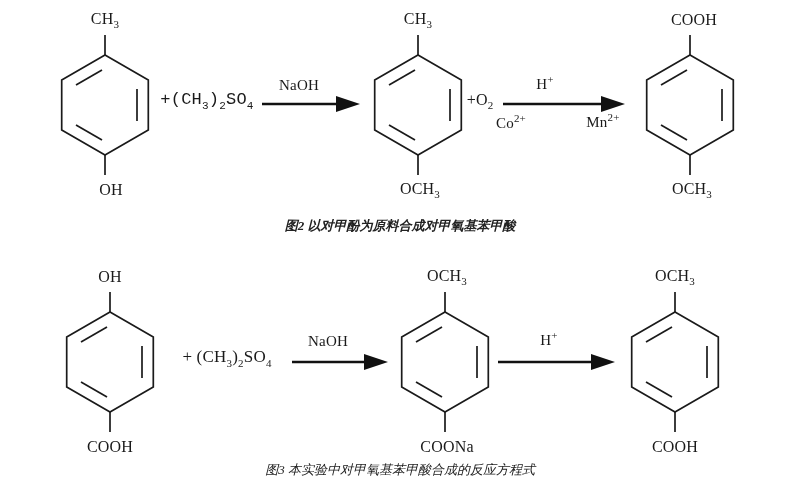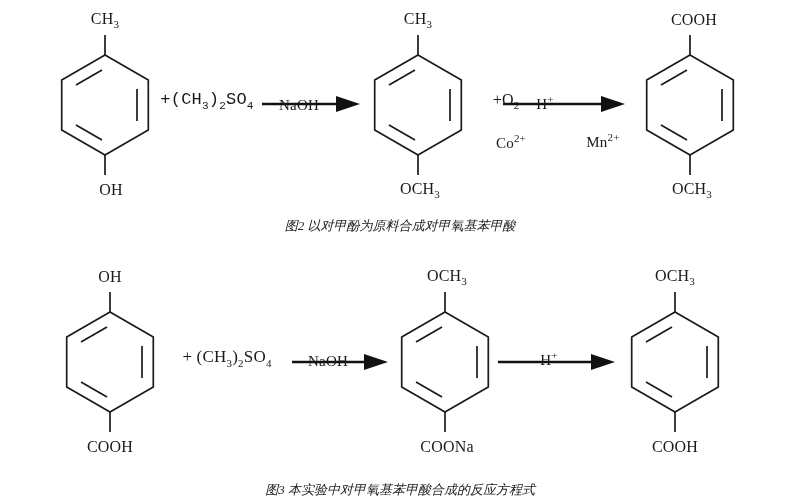--- a/index.html
+++ b/index.html
@@ -7,21 +7,21 @@
     position:relative; width:800px; height:500px; background:#ffffff;
     font-family:"Liberation Serif", serif; overflow:hidden;
   }
   .layer { position:absolute; left:0; top:0; }
   .chem {
     position:absolute; transform:translate(-50%,-50%);
     font-size:16px; color:#1a1a1a; white-space:nowrap; letter-spacing:.2px;
   }
   .chem sub, .chem sup { font-size:11px; }
   .reagent { font-size:17px; }
-  .condition { font-size:15px;margin-top:20px; }
+  .condition { font-size:15px; }
   .caption {
     position:absolute; transform:translate(-50%,-50%);
     font-size:13px; font-style:italic; color:#222222; white-space:nowrap;
   }
 </style>
 </head>
 <body>
 
 <div class="canvas">
 
@@ -77,40 +77,40 @@
 
     <div class="chem condition" style="left:299px; top:85px;">NaOH</div>
 
     <div class="chem" style="left:418px; top:20px;">
       <span>CH</span><sub>3</sub>
     </div>
     <div class="chem" style="left:420px; top:190px;">
       <span>OCH</span><sub>3</sub>
     </div>
 
-    <div class="chem" style="left:480px; top:101px;margin-left:26px;">
+    <div class="chem" style="left:480px; top:101px;">
       <span>+O</span><sub>2</sub>
     </div>
 
     <div class="chem condition" style="left:545px; top:83px;">
       <span>H</span><sup>+</sup>
     </div>
     <div class="chem condition" style="left:511px; top:122px;">
       <span>Co</span><sup>2+</sup>
     </div>
     <div class="chem condition" style="left:603px; top:121px;">
       <span>Mn</span><sup>2+</sup>
     </div>
 
     <div class="chem" style="left:694px; top:20px;">COOH</div>
     <div class="chem" style="left:692px; top:190px;">
       <span>OCH</span><sub>3</sub>
     </div>
 
-    <div class="caption" style="left:400px; top:226px;">图2 以对甲酚为原料合成对甲氧基苯甲酸</div>
+    <div class="caption" style="left:400px; top:226px;font-weight:bold;">图2 以对甲酚为原料合成对甲氧基苯甲酸</div>
   </div>
 
   <div>
 
     <div class="chem" style="left:110px; top:277px;">OH</div>
     <div class="chem" style="left:110px; top:447px;">COOH</div>
 
     <div class="chem reagent" style="left:227px; top:358px;text-align:right;">
       <span>+ (CH</span><sub>3</sub><span>)</span><sub>2</sub><span>SO</span><sub>4</sub>
     </div>
@@ -124,16 +124,16 @@
 
     <div class="chem condition" style="left:549px; top:339px;">
       <span>H</span><sup>+</sup>
     </div>
 
     <div class="chem" style="left:675px; top:277px;">
       <span>OCH</span><sub>3</sub>
     </div>
     <div class="chem" style="left:675px; top:447px;">COOH</div>
 
-    <div class="caption" style="left:400px; top:490px;">图3 本实验中对甲氧基苯甲酸合成的反应方程式</div>
+    <div class="caption" style="left:400px; top:470px;">图3 本实验中对甲氧基苯甲酸合成的反应方程式</div>
   </div>
 
 </div>
 
 </body></html>

